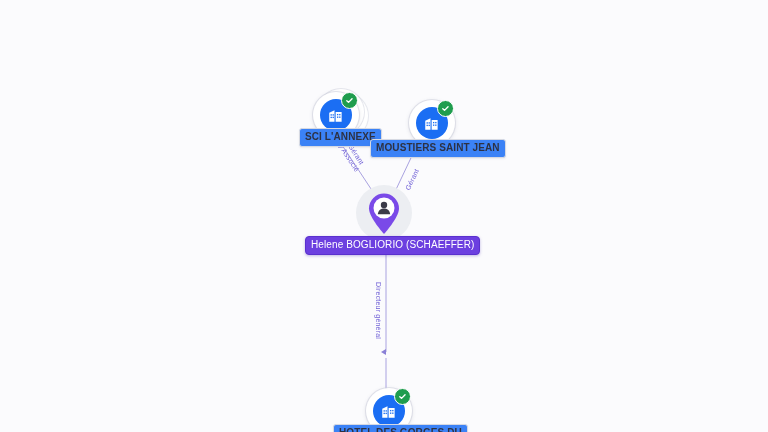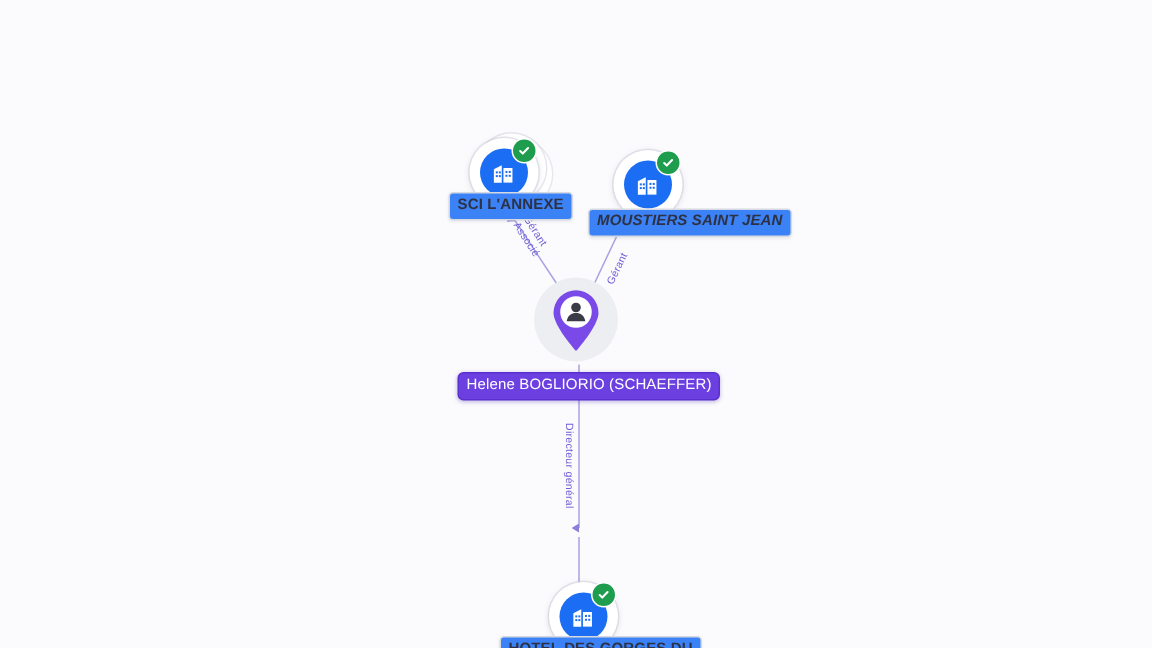--- a/index.html
+++ b/index.html
@@ -123,21 +123,20 @@
     letter-spacing: 0.1px;
     box-shadow: 0 1px 2px rgba(80,85,110,0.10);
   }
   .node-label.selected {
     background: #6c3fe0;
     border-color: #5a30ce;
     color: #ffffff;
     border-radius: 4px;
     font-weight: 500;
     box-shadow: 0 1px 3px rgba(80,50,180,0.35);
-    margin-top: 12px;
   }
 
   
   .edge-label {
     position: absolute;
     color: #6f5fd6;
     font-size: 7px;
     line-height: 8px;
     letter-spacing: 0.2px;
     white-space: nowrap;
@@ -221,21 +220,21 @@
         <rect x="13.3" y="14" width="1.8" height="1.8" fill="#1b6ef3"></rect>
         <rect x="16.2" y="14" width="1.8" height="1.8" fill="#1b6ef3"></rect>
       </svg>
     </div>
     <div class="check-badge">
       <svg width="9" height="9" viewBox="0 0 12 12" aria-hidden="true">
         <path d="M2.4 6.2 L4.7 8.5 L9.4 3.6" stroke="#ffffff" stroke-width="1.8" fill="none" stroke-linecap="round" stroke-linejoin="round"></path>
       </svg>
     </div>
   </div>
-  <div class="node-label" style="left:392px; top:139px;font-style:italic;">MOUSTIERS SAINT JEAN</div>
+  <div class="node-label" style="left:370px; top:139px;">MOUSTIERS SAINT JEAN</div>
 
   <div class="person-node" style="left:356px; top:185px;">
     <div class="halo"></div>
     <div class="pin">
       <svg width="36" height="44" viewBox="0 0 36 44" aria-hidden="true">
         <path d="M18 43 C18 43 3 26.5 3 17.5 A15 15 0 1 1 33 17.5 C33 26.5 18 43 18 43 Z" fill="#7a4ae8"></path>
         <circle cx="18" cy="17" r="10.5" fill="#ffffff"></circle>
         <circle cx="18" cy="14" r="3.2" fill="#3b3b48"></circle>
         <path d="M11.8 23.2 C12.4 19.2 15 17.6 18 17.6 C21 17.6 23.6 19.2 24.2 23.2 Z" fill="#3b3b48"></path>
       </svg>

